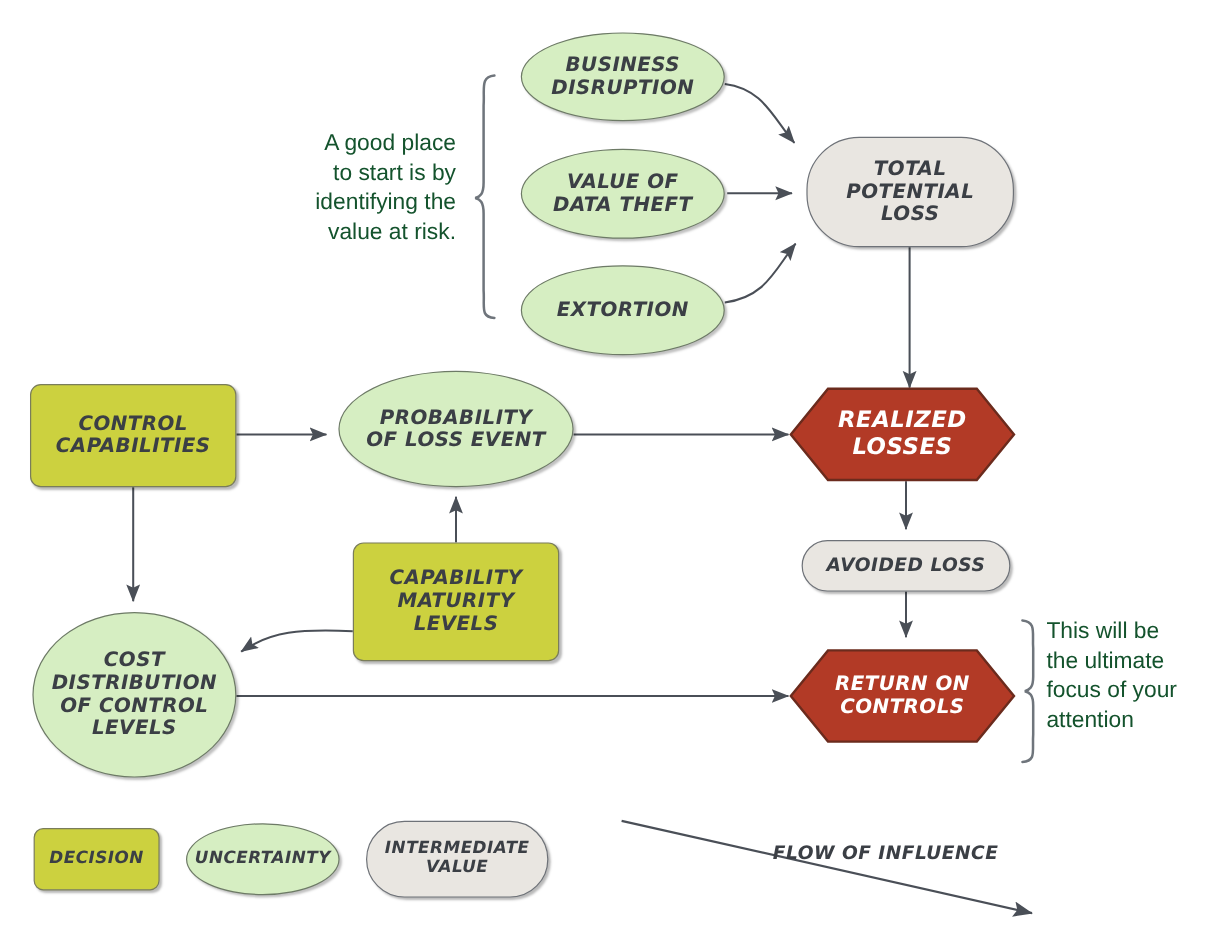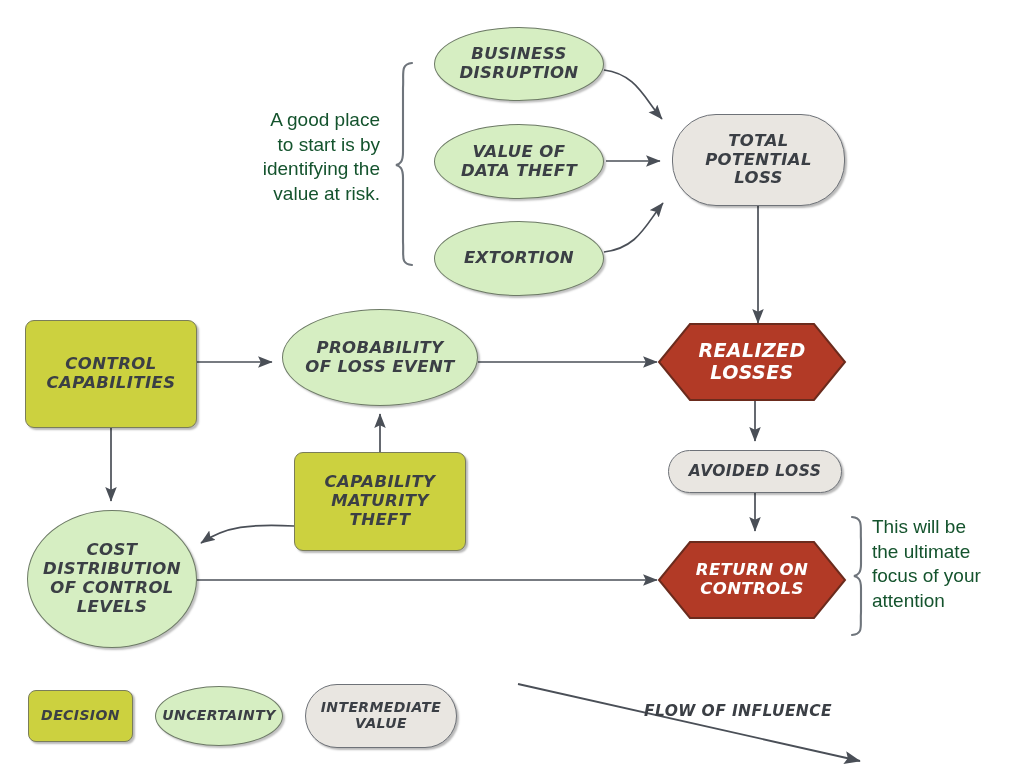--- a/index.html
+++ b/index.html
@@ -76,37 +76,37 @@
 
   <div class="node n-uncertainty" style="left:434px;top:124px;width:170px;height:75px;font-size:16.5px;white-space:pre-line;">VALUE OF
 DATA THEFT</div>
 
   <div class="node n-intermediate" style="left:672px;top:114px;width:173px;height:92px;border-radius:44px;font-size:16.5px;white-space:pre-line;">TOTAL
 POTENTIAL
 LOSS</div>
 
   <div class="node n-uncertainty" style="left:434px;top:221px;width:170px;height:75px;font-size:16.5px;white-space:pre-line;">EXTORTION</div>
 
-  <div class="node n-decision" style="left:25px;top:320px;width:172px;height:108px;font-size:16.5px;white-space:pre-line;">CONTROL
+  <div class="node n-decision" style="left:25px;top:320px;width:172px;height:86px;font-size:16.5px;white-space:pre-line;">CONTROL
 CAPABILITIES</div>
 
   <div class="node n-uncertainty" style="left:282px;top:309px;width:196px;height:97px;font-size:16.5px;white-space:pre-line;">PROBABILITY
 OF LOSS EVENT</div>
 
   <div class="hexwrap" style="left:657px;top:322px;width:190px;height:80px;">
     <svg width="190" height="80" viewBox="0 0 190 80">
       <polygon points="33,2 157,2 188,40 157,78 33,78 2,40" fill="#b23a26" stroke="#6b2b1d" stroke-width="2" style="filter:none"></polygon>
     </svg>
     <div class="hexlabel" style="font-size:19px;white-space:pre-line;">REALIZED
 LOSSES</div>
   </div>
 
   <div class="node n-decision" style="left:294px;top:452px;width:172px;height:99px;font-size:16.5px;white-space:pre-line;">CAPABILITY
 MATURITY
-THEFT</div>
+LEVELS</div>
 
   <div class="node n-intermediate" style="left:668px;top:450px;width:174px;height:43px;border-radius:22px;font-size:15.5px;white-space:pre-line;">AVOIDED LOSS</div>
 
   <div class="node n-uncertainty" style="left:27px;top:510px;width:170px;height:138px;font-size:16.5px;white-space:pre-line;">COST
 DISTRIBUTION
 OF CONTROL
 LEVELS</div>
 
   <div class="hexwrap" style="left:657px;top:540px;width:190px;height:80px;">
     <svg width="190" height="80" viewBox="0 0 190 80">

